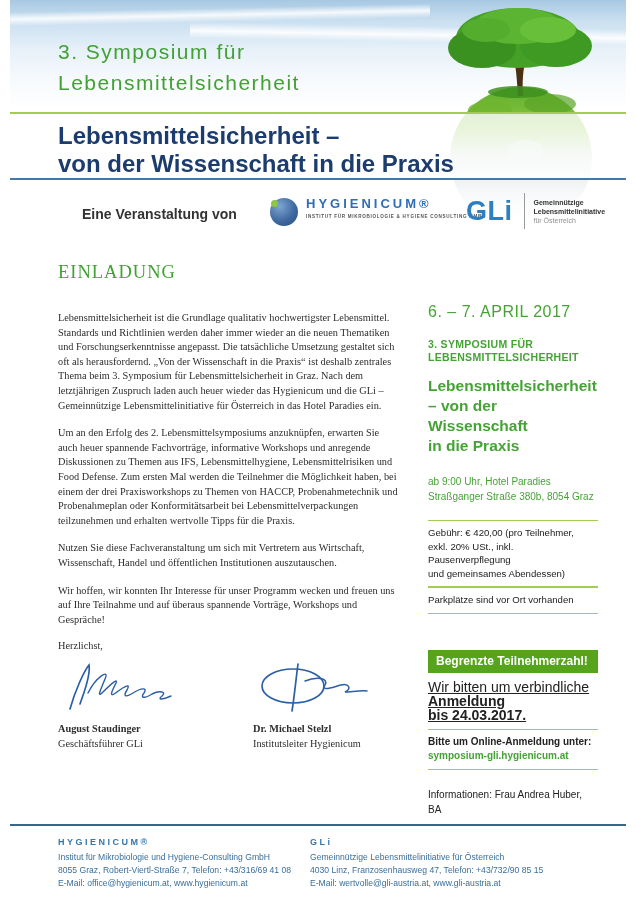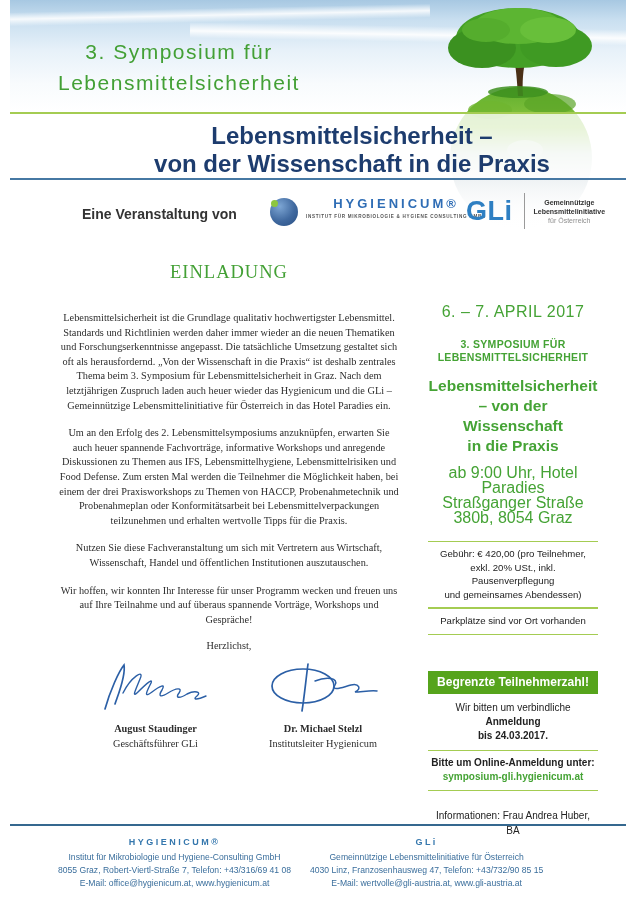--- a/index.html
+++ b/index.html
@@ -1,18 +1,18 @@
 <!DOCTYPE html>
 <html><head>
 <meta charset="utf-8">
 <style>
   * { margin:0; padding:0; box-sizing:border-box; }
   html,body { background:#ffffff; }
   body { font-family:"Liberation Sans", sans-serif; }
-  .page { position:relative; width:616px; height:900px; background:#ffffff; overflow:hidden; margin:0 auto;text-align:center; }
+  .page { position:relative; width:616px; height:900px; background:#ffffff; overflow:hidden; margin:0 auto; }
 
   
   .sky { position:absolute; left:0; top:0; width:636px; height:112px;
          background:linear-gradient(180deg,#a7c8e2 0%,#c9dff0 18%,#e7f1f9 45%,#f8fbfd 75%,#ffffff 100%); }
   .cloud1 { position:absolute; left:0; top:8px; width:420px; height:14px;
             background:linear-gradient(180deg,rgba(255,255,255,0) 0%,rgba(255,255,255,.85) 50%,rgba(255,255,255,0) 100%);
             transform:rotate(-1.2deg); }
   .cloud2 { position:absolute; left:180px; top:26px; width:456px; height:16px;
             background:linear-gradient(180deg,rgba(255,255,255,0) 0%,rgba(255,255,255,.9) 55%,rgba(255,255,255,0) 100%);
             transform:rotate(1deg); }
@@ -57,27 +57,27 @@
   .sig-block { width:195px; }
   .sig-block.right { width:140px; }
   .sig-name { font-size:10.3px; font-weight:700; color:#2d2d2d; line-height:15px; }
   .sig-role { font-size:10.3px; color:#2d2d2d; line-height:15px; }
 
   
   .sidebar { position:absolute; left:418px; top:303px; width:170px; z-index:3; }
   .ev-date { font-size:16px; letter-spacing:.5px; color:#45a335; font-weight:500; }
   .ev-kicker { margin-top:17px; font-size:10.5px; line-height:13px; font-weight:700; color:#45a335; letter-spacing:.3px; }
   .ev-title { margin-top:12px; font-size:15.5px; line-height:20px; font-weight:700; color:#45a335; }
-  .ev-venue { margin-top:9px; font-size:16px; line-height:15px; color:#45a335; }
+  .ev-venue { margin-top:18px; font-size:10px; line-height:15px; color:#45a335; }
   .divider { border:none; border-top:1px solid #a4cc52; margin:0; }
   .ev-section { padding:5px 0 6px 0; font-size:9.6px; line-height:13.6px; color:#222; }
   .sb-sp { margin-top:16px; }
   .gap36 { height:36px; }
   .badge { background:#56a41c; color:#ffffff; font-size:12px; font-weight:700; padding:4px 8px 5px 8px; }
-  .reg { margin-top:7px; font-size:10px; line-height:14px; color:#222; }
+  .reg { margin-top:7px; font-size:14px; line-height:14px; color:#222;text-decoration:underline; }
   .reg strong { font-weight:700; }
   .online { padding:5px 0 6px 0; font-size:10px; line-height:14px; }
   .online-label { color:#222; font-weight:700; }
   .online-url { color:#45a335; font-weight:700; cursor:pointer; }
   .info { margin-top:17px; font-size:10px; line-height:15px; color:#222; }
 
   
   .footer-line { position:absolute; left:0; top:824px; width:636px; height:2px; background:#35688f; }
   .foot-col { position:absolute; top:836px; font-size:8.6px; line-height:13px; color:#3a6e9c; }
   .foot-col.left { left:48px; }

